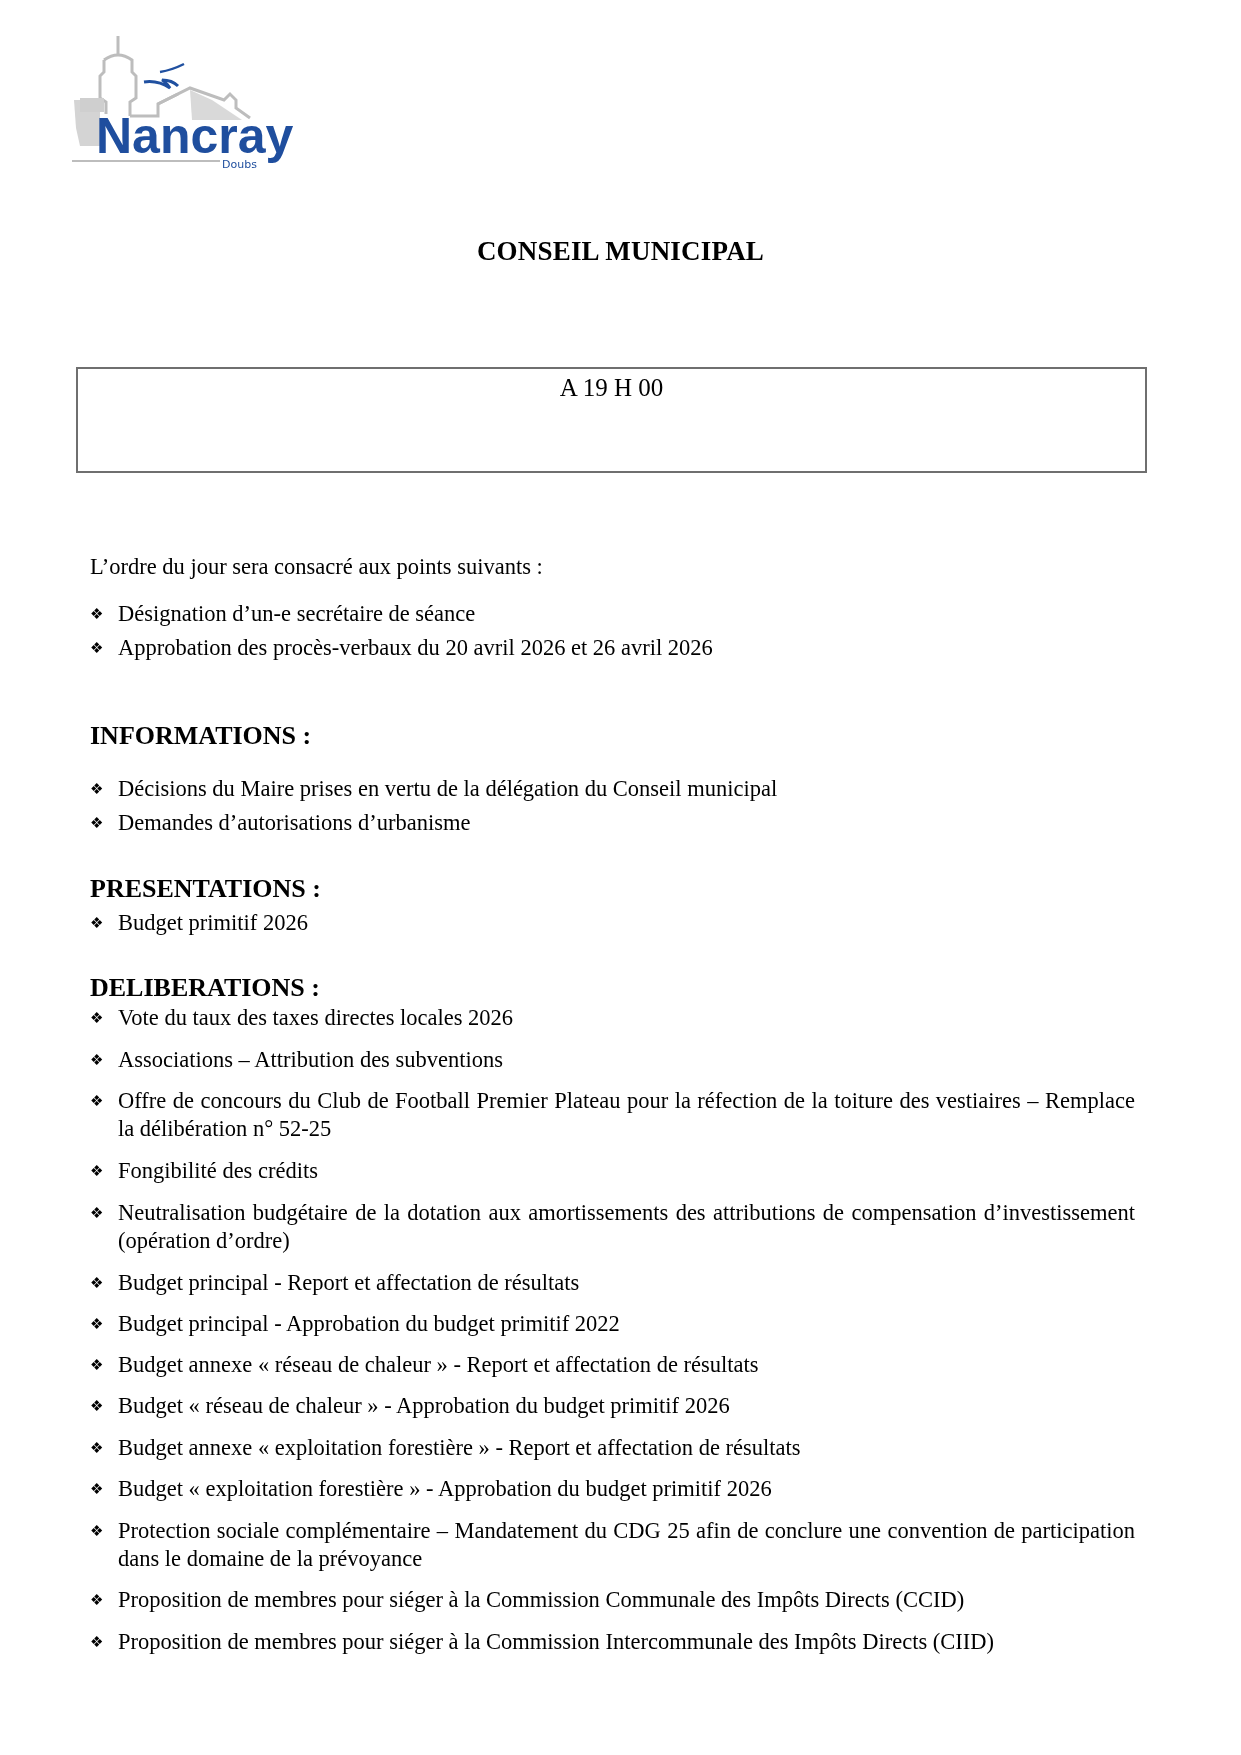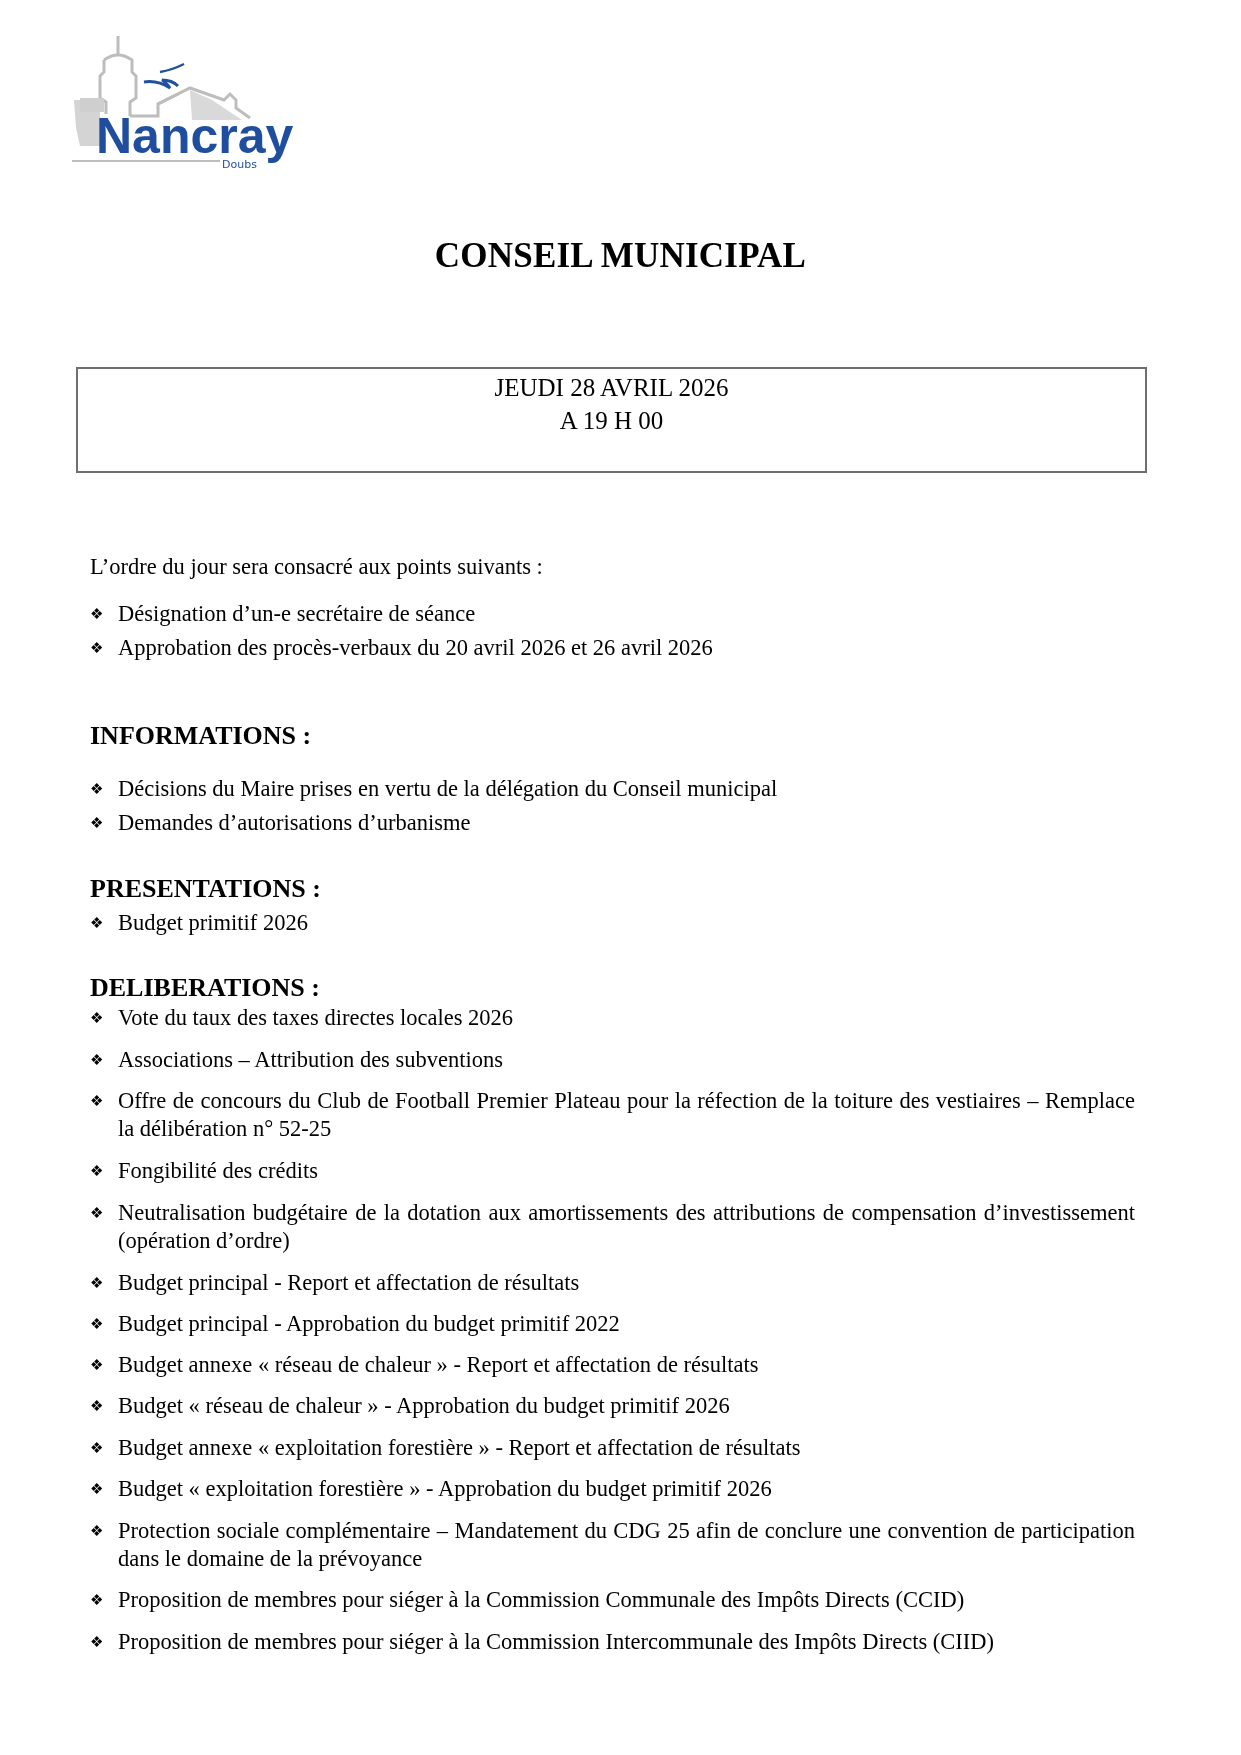--- a/index.html
+++ b/index.html
@@ -4,21 +4,21 @@
 <style>
   html, body { margin: 0; padding: 0; background: #ffffff; }
   body {
     width: 1241px; height: 1755px; position: relative; overflow: hidden;
     font-family: "Liberation Serif", "DejaVu Serif", serif;
     color: #000000;
   }
   .logo { position: absolute; left: 72px; top: 28px; width: 240px; height: 155px; }
   .title {
     position: absolute; left: 0; width: 1241px; top: 236px;
-    text-align: center; font-weight: bold; font-size: 35px; letter-spacing: 0.2px;
+    text-align: center; font-weight: bold; font-size: 27px; letter-spacing: 0.2px;
   }
   .date-box {
     position: absolute; left: 76px; top: 367px; width: 1071px; height: 106px;
     border: 2px solid #6f6f6f; box-sizing: border-box;
     text-align: center; font-size: 25px; line-height: 33px; padding-top: 2px;
   }
   .date-box div { height: 33px; }
   .line { position: absolute; left: 90px; width: 1045px; font-size: 22.5px; line-height: 28px; white-space: nowrap; }
   .heading { position: absolute; left: 90px; font-size: 26px; font-weight: bold; line-height: 28px; }
   .item { position: absolute; left: 90px; width: 1045px; font-size: 22.5px; line-height: 28px; }
@@ -52,21 +52,20 @@
     <line x1="0" y1="133" x2="148" y2="133" stroke="#bdbdbd" stroke-width="2"></line>
 
     <text x="24" y="125" font-family="Liberation Sans, sans-serif" font-weight="bold" font-size="50" fill="#1f4e9e">Nancray</text>
     <text x="150" y="140" font-family="DejaVu Sans, sans-serif" font-size="11" fill="#1f4e9e">Doubs</text>
   </svg>
 </div>
 
 <div class="title">CONSEIL MUNICIPAL</div>
 
 <div class="date-box">
-  <div>JEUDI 28 AVRIL 2026</div>
   <div>A 19 H 00</div>
 </div>
 
 <div class="line" style="top:553px;">L’ordre du jour sera consacré aux points suivants :</div>
 
 <div class="item" style="top:600px;">
   <span class="bullet">❖</span>
   <span class="txt">Désignation d’un-e secrétaire de séance</span>
 </div>
 <div class="item" style="top:634px;">

